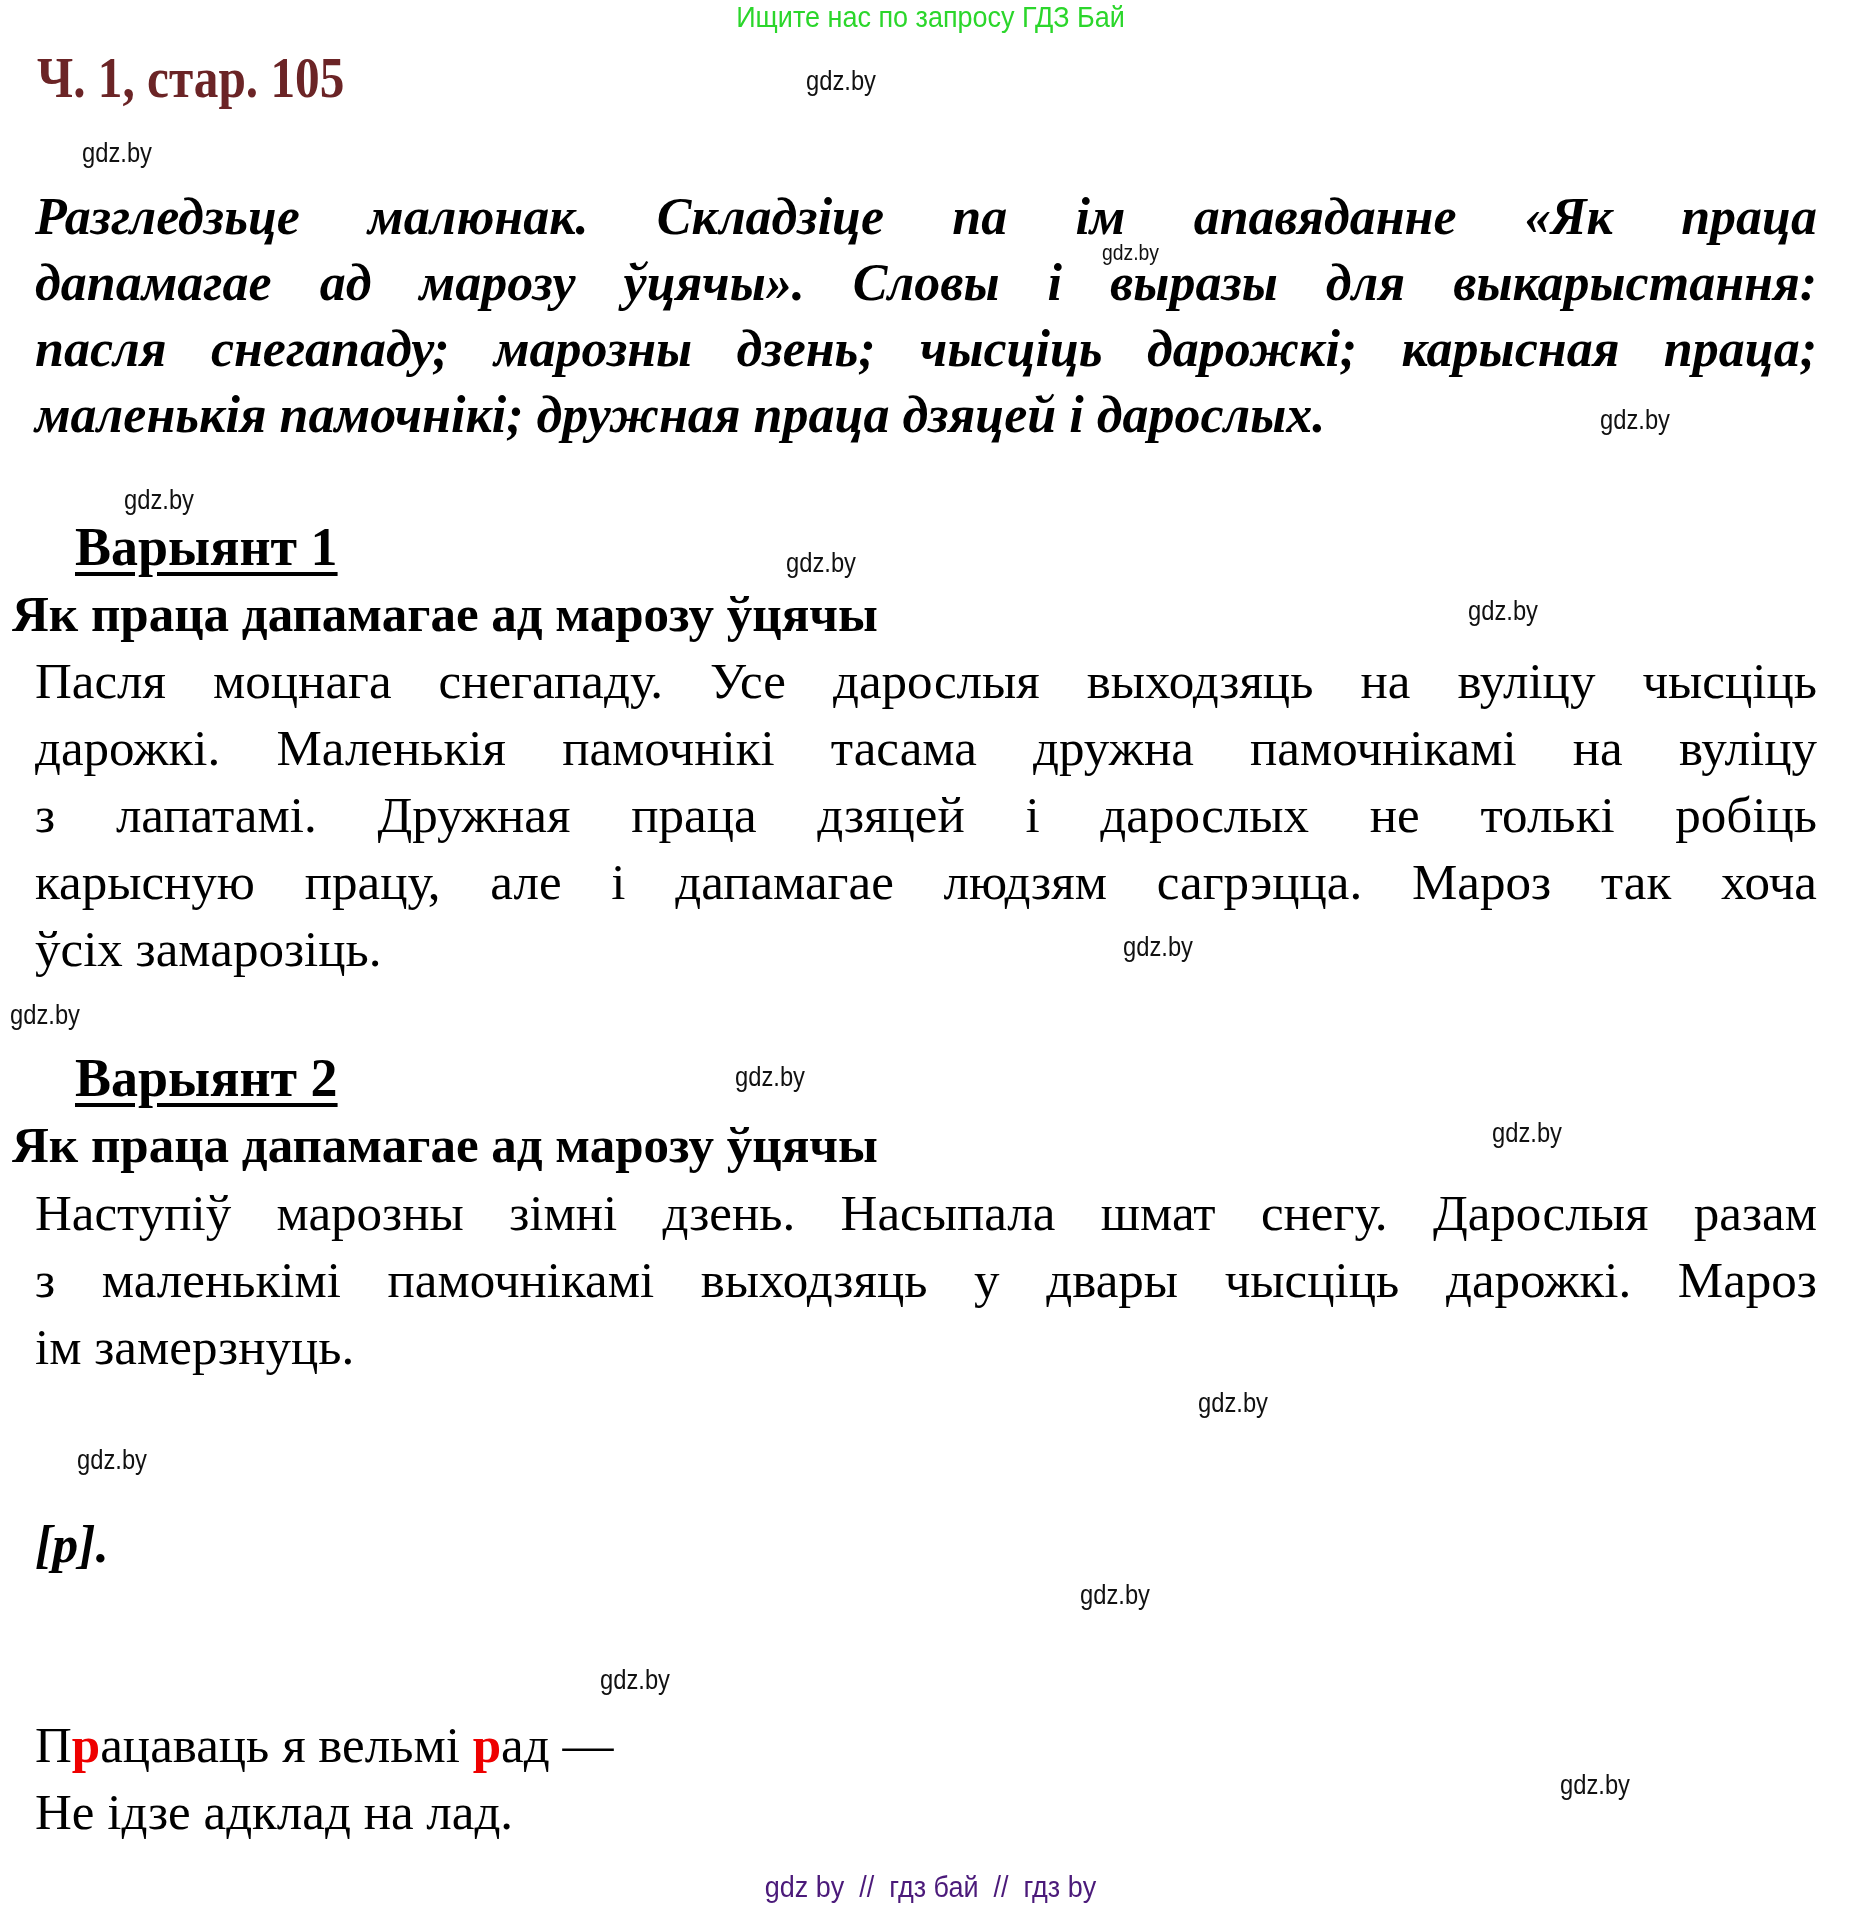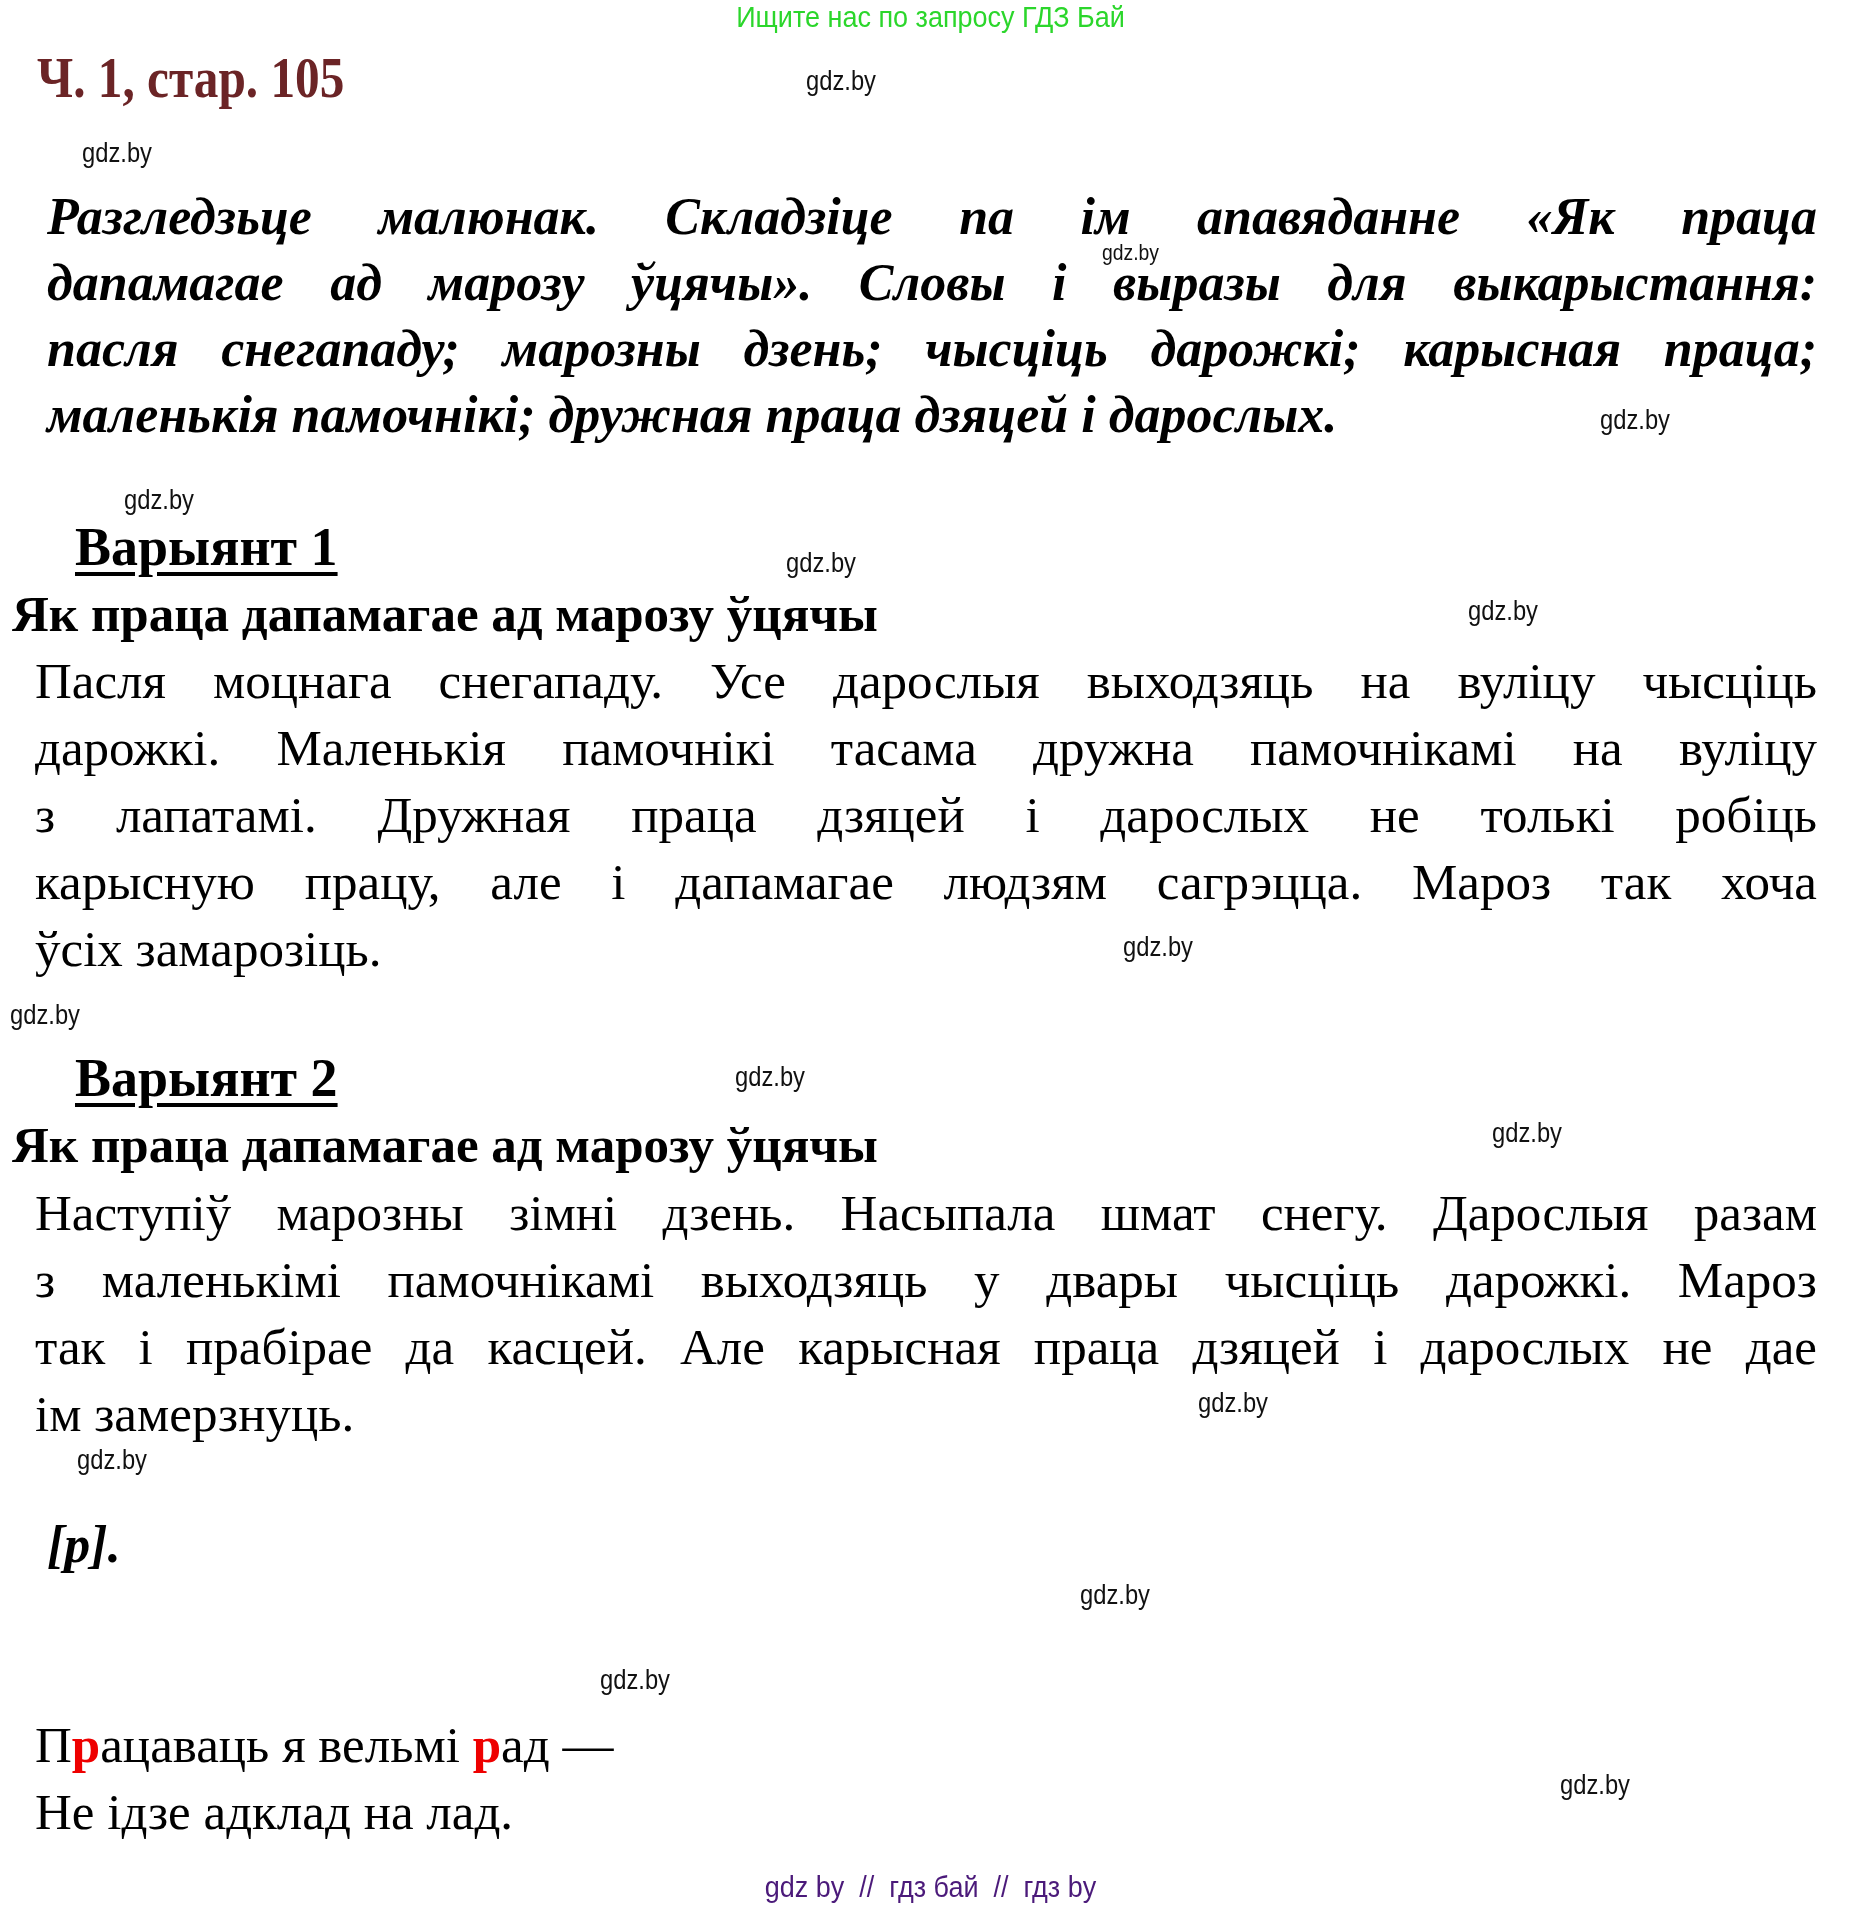--- a/index.html
+++ b/index.html
@@ -9,21 +9,21 @@
   .abs { position: absolute; }
 
   .top-banner { left: 0; width: 1861px; top: 0; text-align: center; color: #2bd62b; font-size: 30px; transform: scaleX(0.9); transform-origin: 50% 0; line-height: 34px; }
   .page-title { left: 37px; top: 46px; color: #6b2426; font-size: 56px; font-weight: bold; letter-spacing: 0px; transform: scaleX(0.88); transform-origin: 0 0; }
 
   .wm { color: #111; font-size: 27px; transform: scaleX(0.88); transform-origin: 0 0; white-space: nowrap; }
   .wm.small { font-size: 22px; }
 
   .block { left: 35px; width: 1782px; }
   .instr { font-weight: bold; font-style: italic; font-size: 52px; line-height: 66px; text-align: justify; text-align-last: justify; color: #000; }
-  .instr .line { display: block; text-align: justify; text-align-last: justify; white-space: nowrap; overflow: visible; margin-left: 12px; }
+  .instr .line { display: block; text-align: justify; text-align-last: justify; white-space: nowrap; overflow: visible; }
   .instr .line.last { text-align-last: left; }
 
   .variant-h { font-weight: bold; font-size: 54px; text-decoration: underline; text-decoration-thickness: 4px; text-underline-offset: 7px; color: #000; left: 35px; margin-left: 40px; }
   .story-title { font-weight: bold; font-size: 51px; left: 12px; width: 1861px; text-align: left; color: #000; }
   .body-text { font-size: 51px; line-height: 67px; color: #000; }
   .body-text .line { display: block; text-align: justify; text-align-last: justify; white-space: nowrap; }
   .body-text .line.last { text-align-last: left; }
 
   .twister { left: 35px; font-size: 51px; line-height: 67px; color: #000; }
   .twister .hl { color: #ee0000; font-weight: bold; }
@@ -69,21 +69,20 @@
   <span class="line">з лапатамі. Дружная праца дзяцей і дарослых не толькі робіць</span>
   <span class="line">карысную працу, але і дапамагае людзям сагрэцца. Мароз так хоча</span>
   <span class="line last">ўсіх замарозіць.</span>
 </div>
 
 <div class="abs variant-h serif" style="top:1047px;">Варыянт 2</div>
 <div class="abs story-title serif" style="top:1116px;">Як праца дапамагае ад марозу ўцячы</div>
 <div class="abs block body-text serif" style="top:1180px;">
   <span class="line">Наступіў марозны зімні дзень. Насыпала шмат снегу. Дарослыя разам</span>
   <span class="line">з маленькімі памочнікамі выходзяць у двары чысціць дарожкі. Мароз</span>
-  <span class="line">так і прабірае да касцей. Але карысная праца дзяцей і дарослых не дае</span>
   <span class="line last">ім замерзнуць.</span>
 </div>
 
 <div class="abs block instr serif" style="top:1512px;">
   <span class="line last">[р].</span>
 </div>
 
 <div class="abs twister serif" style="top:1712px;">
   <div><span>П</span><span class="hl">р</span><span>ацаваць я вельмі </span><span class="hl">р</span><span>ад —</span></div>
   <div>Не ідзе адклад на лад.</div>

